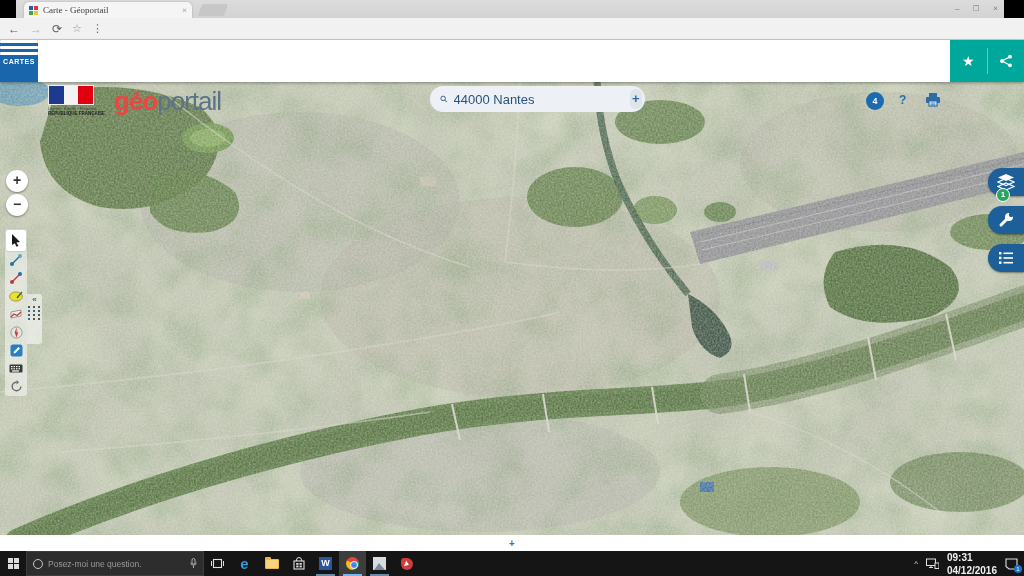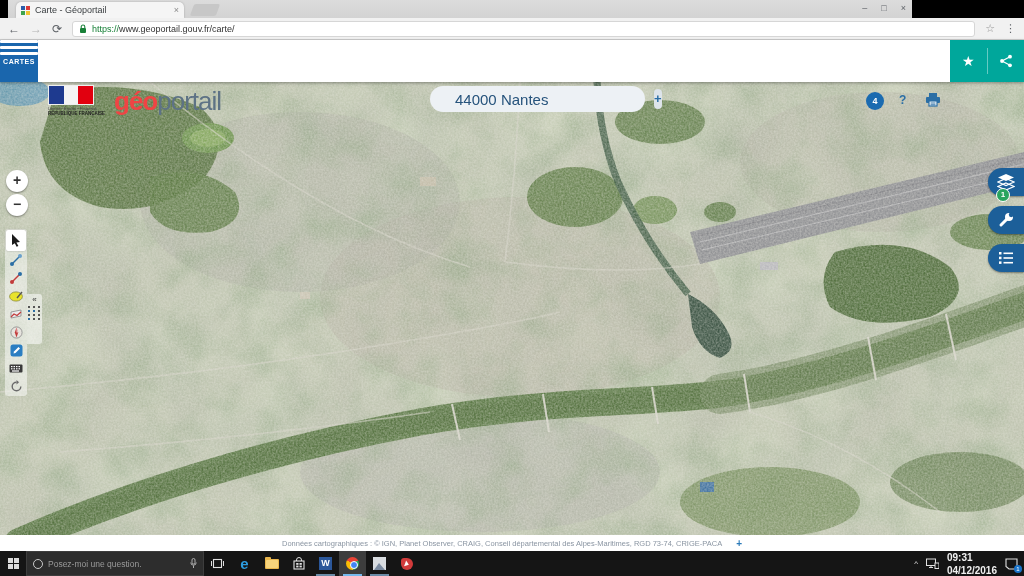--- a/index.html
+++ b/index.html
@@ -1,21 +1,21 @@
 <!DOCTYPE html>
 <html><head>
 <meta charset="utf-8">
 <style>
   * { margin:0; padding:0; box-sizing:border-box; }
   html,body { width:1024px; height:576px; overflow:hidden; }
   body { font-family:"Liberation Sans", sans-serif; position:relative; background:#000; }
   .abs { position:absolute; }
 
   
-  #tabstrip { top:0; left:8px; width:904px; height:18px; background:linear-gradient(#dcdcdc,#d3d3d3); }
+  #tabstrip { top:0; left:16px; width:988px; height:18px; background:linear-gradient(#dcdcdc,#d3d3d3);font-family:Liberation Serif, serif; }
   #tab { top:2px; left:8px; width:168px; height:16px; background:#f5f5f5; border-radius:5px 5px 0 0;
          display:flex; align-items:center; padding:0 5px; box-shadow:0 0 2px rgba(0,0,0,.25); }
   #tab-favicon { width:9px; height:9px; display:grid; grid-template-columns:4px 4px; grid-gap:1px; margin-right:5px; }
   #tab-favicon i { width:4px; height:4px; display:block; }
   #tab-title { font-size:9px; color:#3c4043; white-space:nowrap; overflow:hidden; flex:1; }
   #tab-close { font-size:9px; color:#8a8a8a; margin-left:4px; }
   #newtab-stub { top:4px; left:184px; width:26px; height:12px; background:#c7c7c7; border-radius:2px; transform:skewX(-20deg); }
   #win-controls { top:0; right:6px; height:16px; display:flex; gap:14px; align-items:center; color:#5f6368; font-size:9px; }
   #toolbar { top:18px; left:0; width:1024px; height:22px; background:#f1f1f1; border-bottom:1px solid #cfcfcf;
              display:flex; align-items:center; padding:0 8px; gap:10px; }
@@ -37,22 +37,22 @@
   #marianne { top:45px; left:48px; width:62px; }
   #marianne .flag { width:46px; height:20px; display:flex; border:1px solid #eee; }
   #marianne .flag i { flex:1; }
   #marianne .motto { font-size:4px; color:#444; margin-top:1px; white-space:nowrap; }
   #marianne .rep { font-size:4.5px; font-weight:bold; color:#222; white-space:nowrap; }
   #gp-logo { top:46px; left:114px; font-size:26px; letter-spacing:-1px; }
   #gp-logo .geo { color:#ef4444; font-weight:bold; }
   #gp-logo .portail { color:#5d7285; }
   #gp-search { top:46px; left:430px; width:215px; height:26px; background:#edf1f5; border-radius:13px;
                display:flex; align-items:center; padding:0 3px 0 10px; }
-  #gp-search input { border:none; outline:none; background:transparent; flex:1; font-size:15px; color:#26537c;
-                     font-family:"Liberation Sans",sans-serif; margin-left:15px; }
+  #gp-search input { border:none; outline:none; background:transparent; flex:1; font-size:13px; color:#26537c;
+                     font-family:"Liberation Sans",sans-serif; margin-left:6px; }
   #gp-search .plus { width:20px; height:20px; border-radius:10px; background:#dde4ea; color:#2b6ea5;
                      font-size:13px; font-weight:bold; text-align:center; line-height:19px; }
   #notif-badge { top:52px; left:866px; width:18px; height:18px; border-radius:50%; background:#1b6bb0;
                  color:#fff; font-size:9px; font-weight:bold; text-align:center; line-height:18px; }
   #help-btn { top:53px; left:899px; color:#2b6ea5; font-size:12px; font-weight:bold; }
   #print-btn { top:53px; left:925px; }
   #teal-block { top:0; left:950px; width:74px; height:42px; background:#00a79b; display:flex; }
   #teal-block .cell { flex:1; display:flex; align-items:center; justify-content:center; color:#fff; }
   #teal-block .sep { width:1px; height:26px; background:rgba(255,255,255,.4); align-self:center; }
   #star-btn { font-size:14px; }
@@ -142,27 +142,20 @@
   <div class="abs" id="win-controls">
     <span>–</span>
     <span>□</span>
     <span>×</span>
   </div>
 </div>
 <div class="abs" id="toolbar">
   <span class="nav-btn">←</span>
   <span class="nav-btn disabled">→</span>
   <span class="nav-btn">⟳</span>
-  <div id="omnibox">
-    <svg width="8" height="10" viewBox="0 0 8 10">
-      <rect x="1" y="4" width="6" height="5" rx="1" fill="#188038"></rect>
-      <path d="M2.2 4 V2.8 a1.8 1.8 0 0 1 3.6 0 V4" fill="none" stroke="#188038" stroke-width="1.1"></path>
-    </svg>
-    <span id="url-text"><span class="scheme">https://</span><span>www.geoportail.gouv.fr/carte/</span></span>
-  </div>
   <span id="bookmark-star">☆</span>
   <span id="menu-dots">⋮</span>
 </div>
 
 <div class="abs" id="gp-header">
   <div class="abs" id="cartes-btn">
     <span class="bars"><i></i><i></i><i></i></span>
     <div class="lbl">CARTES</div>
   </div>
   <div class="abs" id="marianne">
@@ -442,21 +435,20 @@
         <rect x="24" y="23" width="11" height="11" transform="rotate(45 29.5 28.5)" fill="#16324f" stroke="#fff" stroke-width="1.2"></rect>
         <polygon points="27,25.5 33,28.5 27,31.5" fill="#fff"></polygon>
       </g>
       <text x="34" y="28" font-size="8" font-weight="bold" fill="#222" stroke="#fff" stroke-width="0.3">antes</text>
     </svg>
   </div>
 
 </div>
 
 <div class="abs" id="attribution">
-  <span class="txt">Données cartographiques : © IGN,  Planet Observer,  CRAIG,  Conseil départemental des Alpes-Maritimes,  RGD 73-74,  CRIGE-PACA</span>
   <span class="plus">+</span>
 </div>
 
 <div class="abs" id="taskbar">
   <div id="start-btn">
     <span class="panes">
         <i></i>
         <i></i>
         <i></i>
         <i></i>

